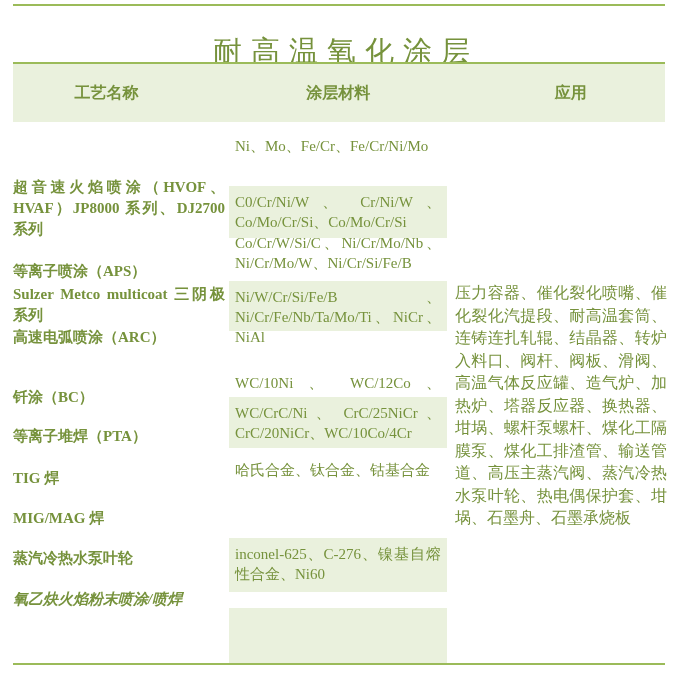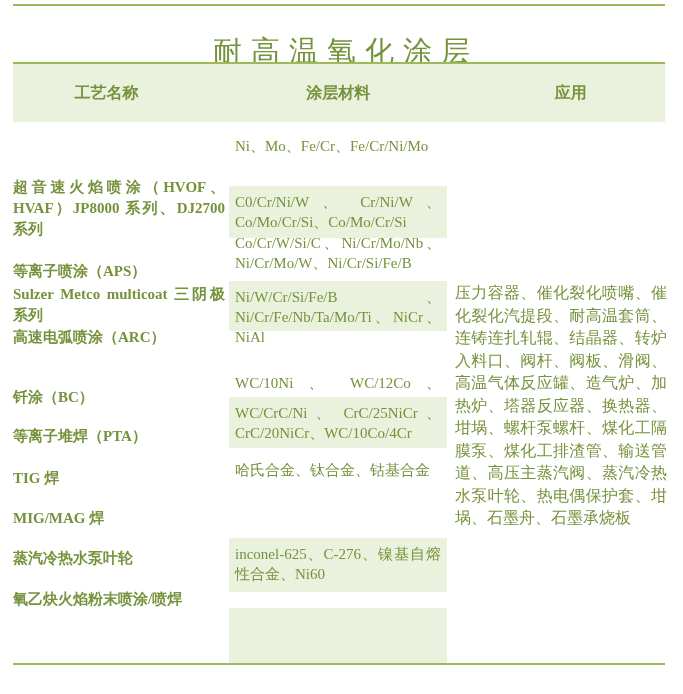--- a/index.html
+++ b/index.html
@@ -68,21 +68,21 @@
   }
   .proc-0 { top: 177px; }
   .proc-1 { top: 261px; }
   .proc-2 { top: 284px; }
   .proc-3 { top: 327px; }
   .proc-4 { top: 387px; }
   .proc-5 { top: 426px; }
   .proc-6 { top: 468px; }
   .proc-7 { top: 508px; }
   .proc-8 { top: 548px; }
-  .proc-9 { top: 589px; }
+  .proc-9 { top: 589px; font-style: italic; }
 
   .mat {
     position: absolute;
     left: 229px;
     width: 218px;
     box-sizing: border-box;
     font-size: 15px;
     line-height: 20px;
     text-align: justify;
     padding: 0 6px;

